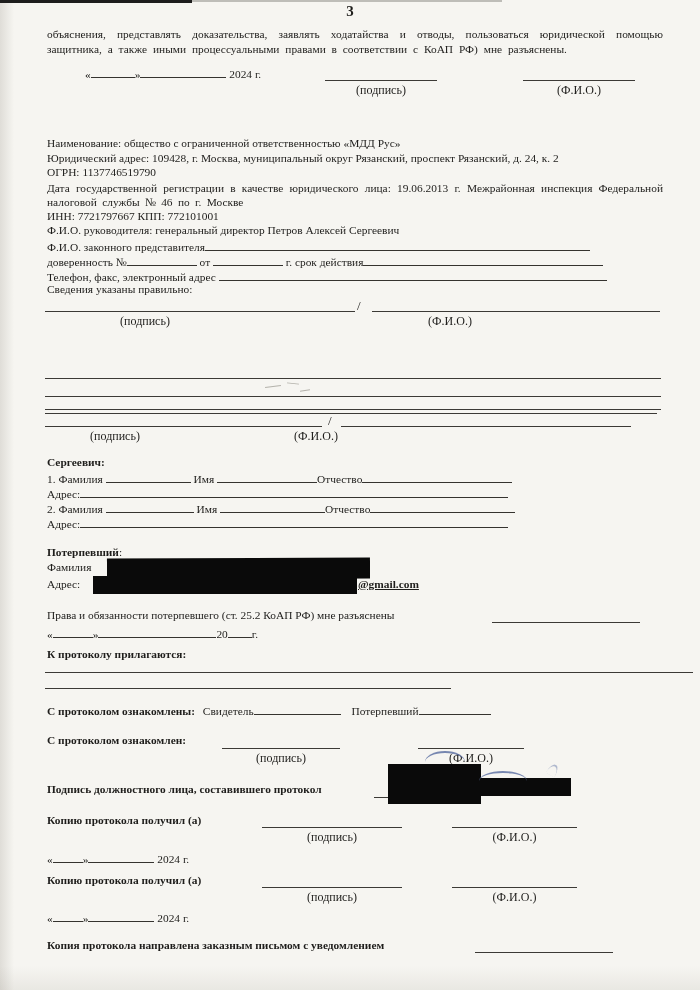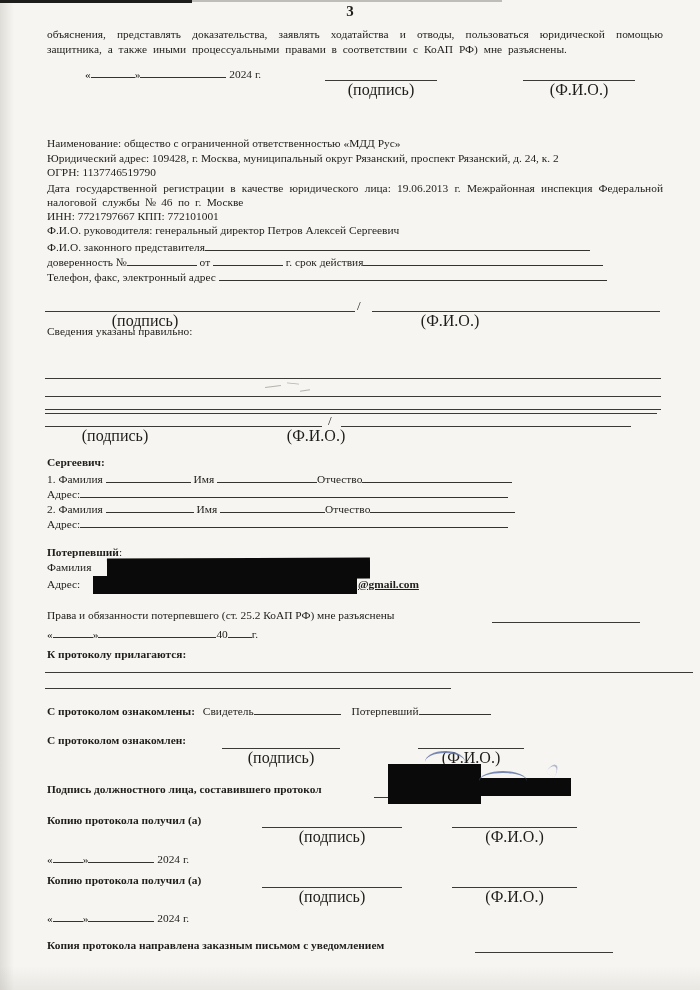--- a/index.html
+++ b/index.html
@@ -7,21 +7,21 @@
     position:relative;width:700px;height:990px;margin:0 auto;
     background:#f6f5f1;
     font-family:"Liberation Serif","DejaVu Serif",serif;
     font-size:11.4px;color:#1e1d1b;overflow:hidden;
   }
   .row{position:absolute;white-space:nowrap;line-height:13px;}
   .para{position:absolute;text-align:justify;line-height:15px;}
   .b{font-weight:bold;}
   .u{display:inline-block;height:11px;border-bottom:1px solid #35332f;vertical-align:baseline;}
   .hl{position:absolute;height:0;border-top:1px solid #3c3a36;}
-  .sig{position:absolute;font-size:16px;text-align:center;line-height:12px;}
+  .sig{position:absolute;font-size:12px;text-align:center;line-height:12px;}
   .slash{position:absolute;font-size:13px;}
   .redact{position:absolute;background:#0a0a0a;}
   .pen{position:absolute;border-top:2px solid rgba(96,115,165,0.85);border-radius:50% 50% 0 0/100% 100% 0 0;}
   .pencil{position:absolute;border-top:1px solid #a3a098;transform:rotate(-8deg);opacity:.8;}
   .edgeL{position:absolute;left:0;top:0;width:14px;height:990px;background:linear-gradient(to right,rgba(118,112,100,.18),rgba(0,0,0,0));}
   .edgeB{position:absolute;left:0;bottom:0;width:700px;height:24px;background:linear-gradient(to top,rgba(118,112,100,.10),rgba(0,0,0,0));}
   .art1{position:absolute;left:0;top:0;width:192px;height:3px;background:#1d1d1c;}
   .art2{position:absolute;left:192px;top:0;width:310px;height:2px;background:rgba(60,58,54,.30);}
   .pagenum{position:absolute;left:0;top:3px;width:700px;text-align:center;font-weight:bold;font-size:15px;}
   .stretchlast{text-align:justify;text-align-last:justify;}
@@ -58,21 +58,21 @@
 
   <div class="row" style="top:238.5px;left:47px;">
     <span>Ф.И.О. законного представителя</span><span class="u" style="width:385px"></span>
   </div>
   <div class="row" style="top:253.5px;left:47px;">
     <span>доверенность №</span><span class="u" style="width:70px"></span> <span>от</span> <span class="u" style="width:70px"></span> <span>г.  срок действия</span><span class="u" style="width:240px"></span>
   </div>
   <div class="row" style="top:268.5px;left:47px;">
     <span>Телефон, факс, электронный адрес</span> <span class="u" style="width:388px"></span>
   </div>
-  <div class="row" style="top:283px;left:47px;margin-top:42px;">Сведения указаны правильно:</div>
+  <div class="row" style="top:283px;left:47px;">Сведения указаны правильно:</div>
 
   <div class="hl" style="left:45px;top:311px;width:310px;"></div>
   <div class="slash" style="left:357px;top:298px;">/</div>
   <div class="hl" style="left:372px;top:311px;width:288px;"></div>
   <div class="sig" style="left:70px;top:315px;width:150px;">(подпись)</div>
   <div class="sig" style="left:380px;top:315px;width:140px;">(Ф.И.О.)</div>
 
   <div class="hl" style="left:45px;top:378px;width:616px;"></div>
   <div class="hl" style="left:45px;top:396px;width:616px;"></div>
   <div class="hl" style="left:45px;top:409px;width:616px;"></div>
@@ -106,21 +106,21 @@
   </div>
   <div class="row" style="top:561px;left:47px;">Фамилия</div>
   <div class="redact" style="left:107px;top:558px;width:263px;height:21px;transform:rotate(-0.2deg);"></div>
   <div class="row" style="top:578px;left:47px;">Адрес:</div>
   <div class="redact" style="left:93px;top:576px;width:264px;height:18px;"></div>
   <div class="row email" style="top:578px;left:358px;">@gmail.com</div>
 
   <div class="row" style="top:609px;left:47px;">Права и обязанности потерпевшего (ст. 25.2 КоАП РФ) мне разъяснены</div>
   <div class="hl" style="left:492px;top:622px;width:148px;"></div>
   <div class="row" style="top:626px;left:47px;">
-    <span>«</span><span class="u" style="width:40px"></span><span>»</span><span class="u" style="width:118px"></span><span>40</span><span class="u" style="width:24px"></span><span>г.</span>
+    <span>«</span><span class="u" style="width:40px"></span><span>»</span><span class="u" style="width:118px"></span><span>20</span><span class="u" style="width:24px"></span><span>г.</span>
   </div>
 
   <div class="row b" style="top:648px;left:47px;">К протоколу прилагаются:</div>
   <div class="hl" style="left:45px;top:672px;width:648px;"></div>
   <div class="hl" style="left:45px;top:688px;width:406px;"></div>
 
   <div class="row" style="top:703px;left:47px;">
     <span class="b">С протоколом ознакомлены:</span>
     <span style="margin-left:5px;">Свидетель</span><span class="u" style="width:87px"></span>
     <span style="margin-left:8px;">Потерпевший</span><span class="u" style="width:72px"></span>

